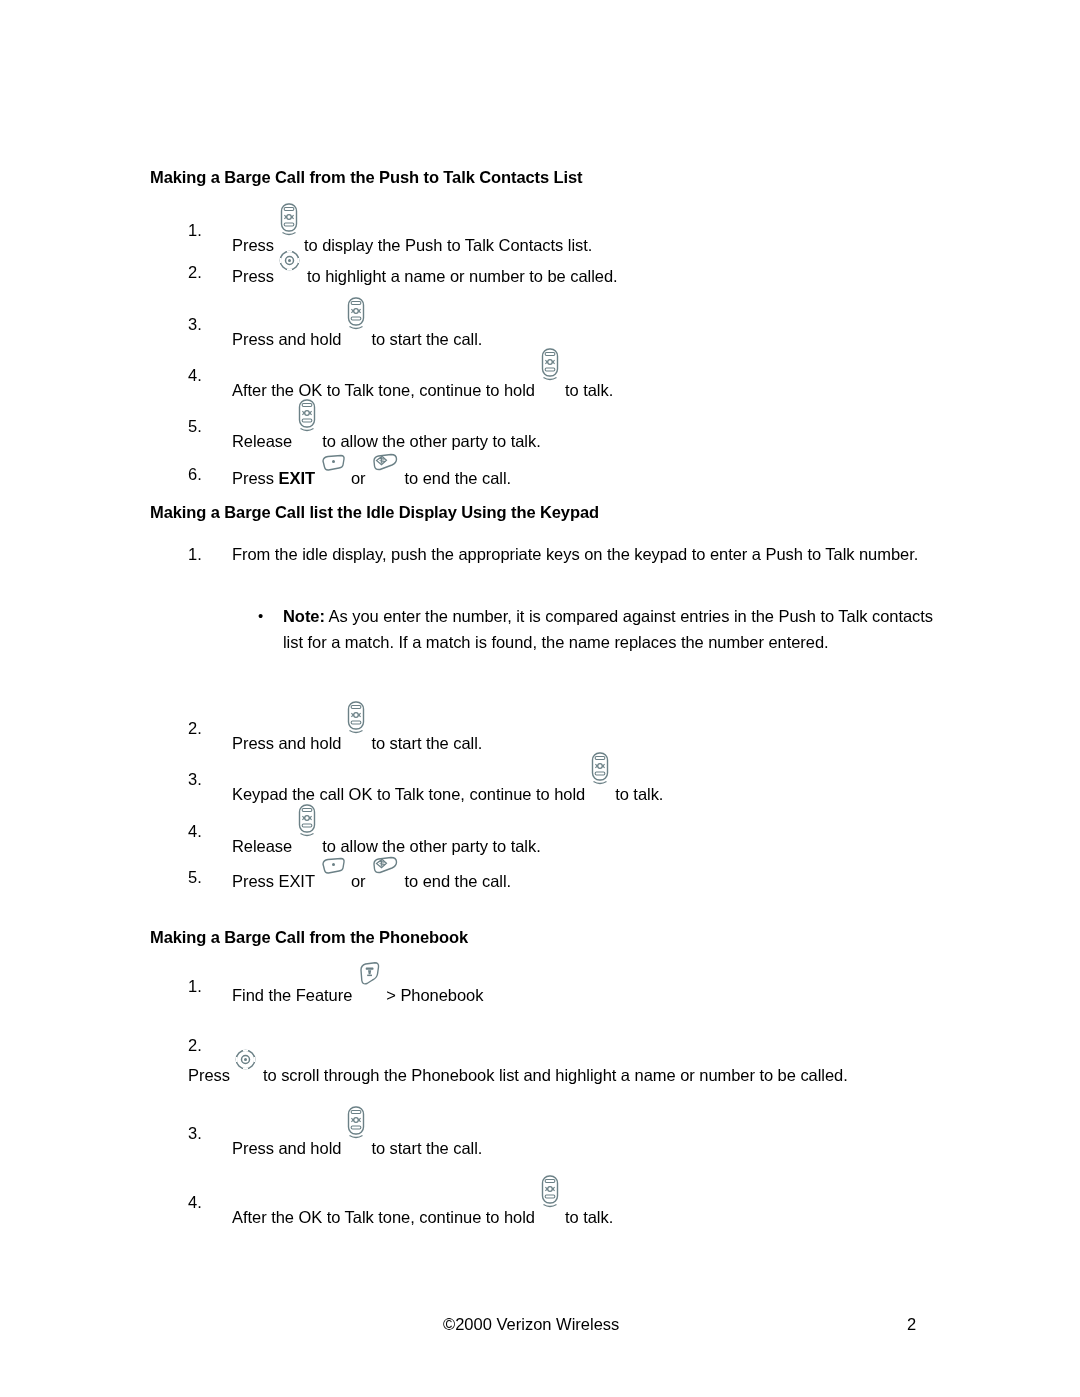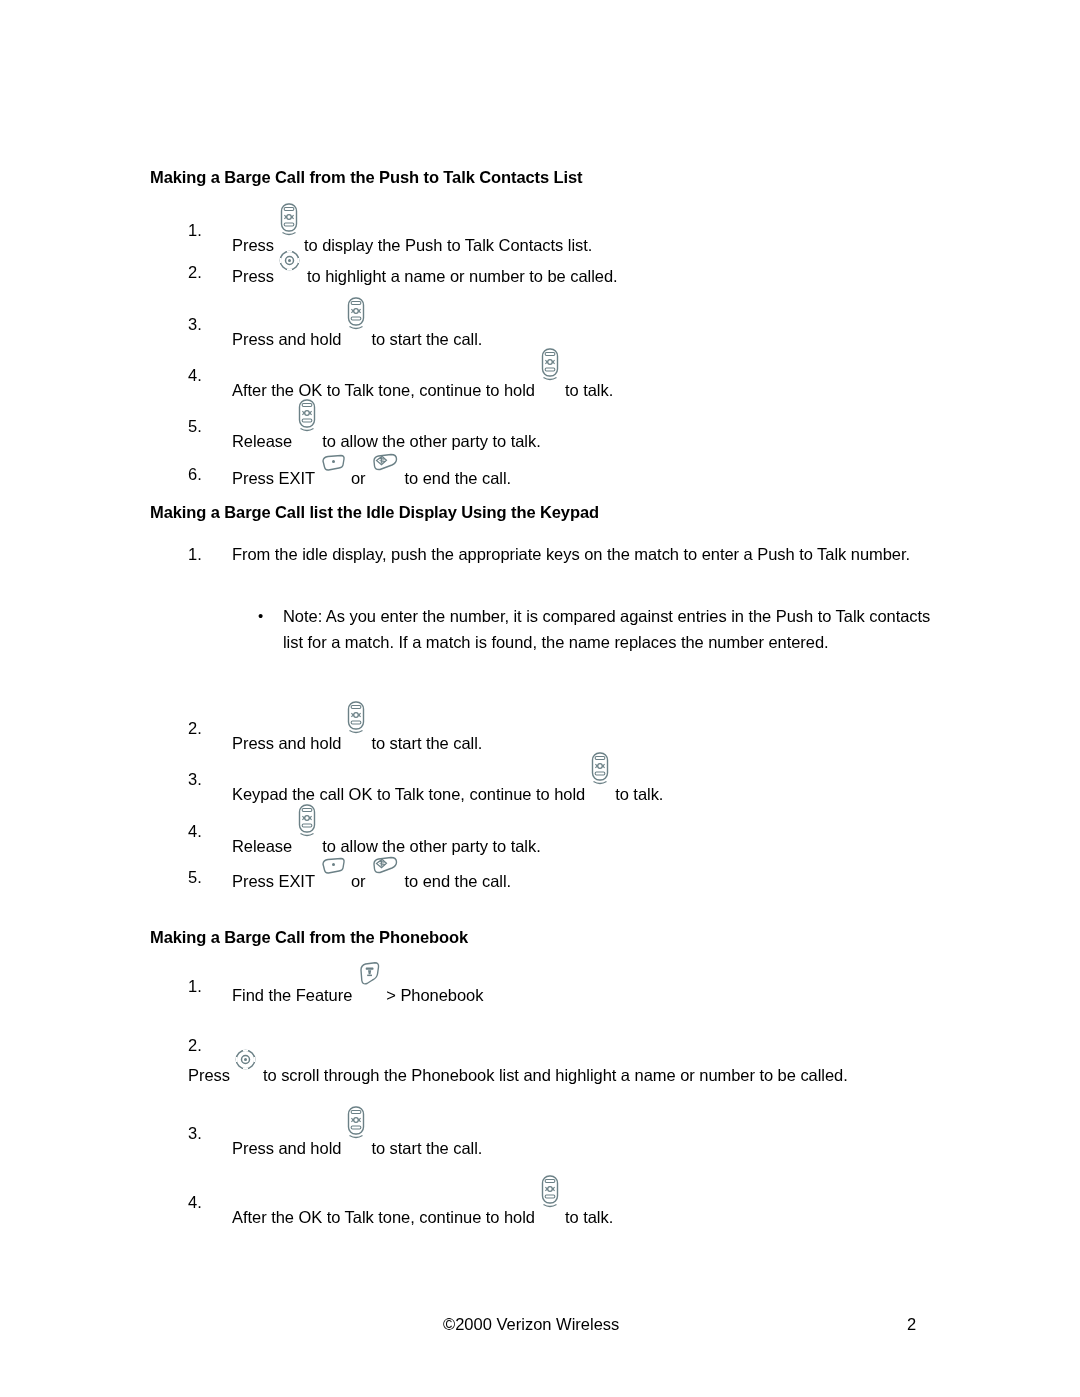--- a/index.html
+++ b/index.html
@@ -60,21 +60,21 @@
   .note .bullet {
     position: absolute;
     left: 0;
     top: 0;
     font-size: 15px;
   }
   .note .body {
     display: block;
     margin-left: 25px;
   }
-  b, .bold { font-weight: normal; }
+  b, .bold { font-weight: bold; }
 
   
   .ico {
     display: inline-block;
     vertical-align: baseline;
     position: relative;
   }
   .ico svg { display: block; }
 
   .ico-ptt   { width: 20px; height: 34px; top: -14px; margin: 0 5px; }
@@ -176,21 +176,21 @@
             <path d="M6.5 8.5 L12 4.2 L16.5 8.2 L11.5 12.6 Z" fill="#fff" stroke="#6b8086" stroke-width="1.2"></path>
             <path d="M8.8 6.6 L14 6.1 M9.6 8.3 L14.6 7.8 M10.4 10 L15.2 9.5" stroke="#6b8086" stroke-width="1"></path>
             <path d="M11.4 5.1 L11.8 11.8" stroke="#6b8086" stroke-width="1"></path>
           </svg></span><span>to end the call.</span></span>
   </div>
 
   <div class="heading" style="top:503px">Making a Barge Call list the Idle Display Using the Keypad</div>
 
   <div class="step" style="top:541px; left:188px; width:760px">
     <span class="num">1.</span>
-    <span class="body">From the idle display, push the appropriate keys on the match to enter a Push to Talk number.</span>
+    <span class="body">From the idle display, push the appropriate keys on the keypad to enter a Push to Talk number.</span>
   </div>
 
   <div class="note" style="top:603px; left:258px; width:690px">
     <span class="bullet">•</span>
     <span class="body"><span class="bold">Note:</span><span> As you enter the number, it is compared against entries in the Push to Talk contacts list for a match. If a match is found, the name replaces the number entered.</span></span>
   </div>
 
   <div class="step" style="top:715px; left:188px; width:620px">
     <span class="num">2.</span>
     <span class="body"><span>Press and hold</span><span class="ico ico-ptt"><svg viewBox="0 0 20 34">

